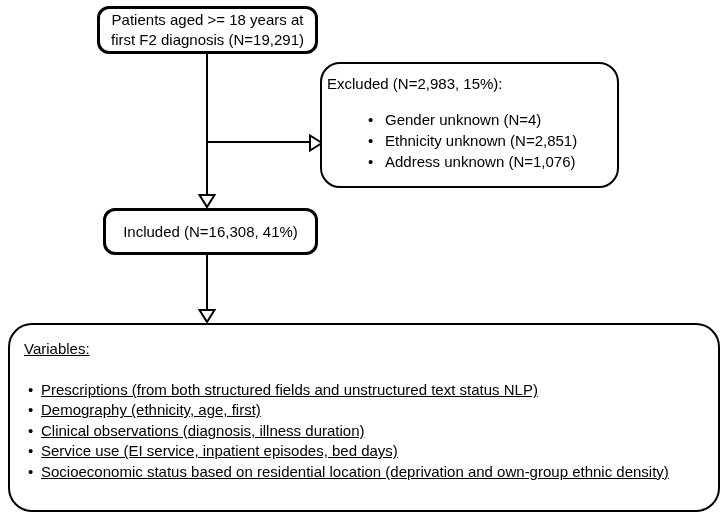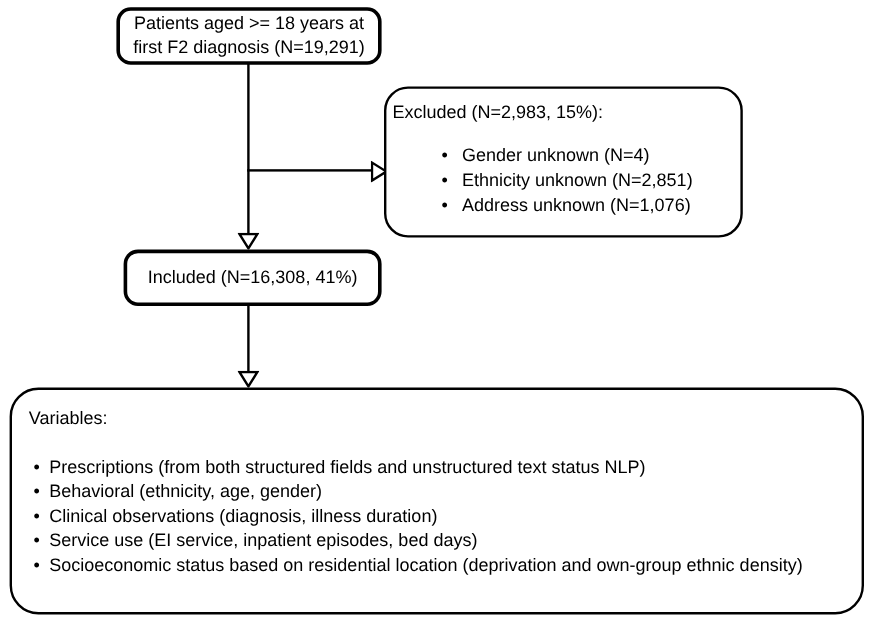--- a/index.html
+++ b/index.html
@@ -26,21 +26,21 @@
   .top-box {
     left: 97px; top: 6px; width: 221px; height: 48px;
     border-radius: 12px;
     border-width: 3px;
     display: flex; flex-direction: column;
     align-items: center; justify-content: center;
     line-height: 20px;
     text-align: center;
   }
   .excluded-box {
-    left: 320px; top: 72px; width: 299px; height: 126px;
+    left: 320px; top: 62px; width: 299px; height: 126px;
     border-radius: 20px;
     padding: 9px 6px 0 5px;
   }
   .excluded-box .box-title { line-height: 21px; }
   .excluded-box ul {
     list-style: none;
     margin-top: 15px;
     padding-left: 58px;
   }
   .excluded-box li {
@@ -55,20 +55,21 @@
   .included-box {
     left: 103px; top: 208px; width: 215px; height: 47px;
     border-radius: 12px;
     border-width: 3px;
     display: flex; align-items: center; justify-content: center;
   }
   .variables-box {
     left: 8px; top: 323px; width: 712px; height: 189px;
     border-radius: 24px;
     padding: 13px 10px 0 14px;
+    text-decoration: underline;
   }
   .variables-box .box-title { line-height: 21px; }
   .variables-box ul {
     list-style: none;
     margin-top: 21px;
     padding-left: 17px;
   }
   .variables-box li {
     position: relative;
     line-height: 20.4px;
@@ -121,20 +122,20 @@
 
   <div class="connector v-line" style="left:206px; top:254px; height:57px;"></div>
   <svg class="arrowhead" style="left:198px; top:309px;" width="18" height="14" viewBox="0 0 18 14">
     <polygon points="1.5,1 16.5,1 9,13" fill="#ffffff" stroke="#000000" stroke-width="2"></polygon>
   </svg>
 
   <div class="box variables-box">
     <div class="box-title">Variables:</div>
     <ul>
       <li>Prescriptions (from both structured fields and unstructured text status NLP)</li>
-      <li>Behavioral (ethnicity, age, gender)</li>
+      <li>Demography (ethnicity, age, first)</li>
       <li>Clinical observations (diagnosis, illness duration)</li>
       <li>Service use (EI service, inpatient episodes, bed days)</li>
       <li>Socioeconomic status based on residential location (deprivation and own-group ethnic density)</li>
     </ul>
   </div>
 
 </div>
 
 </body></html>

